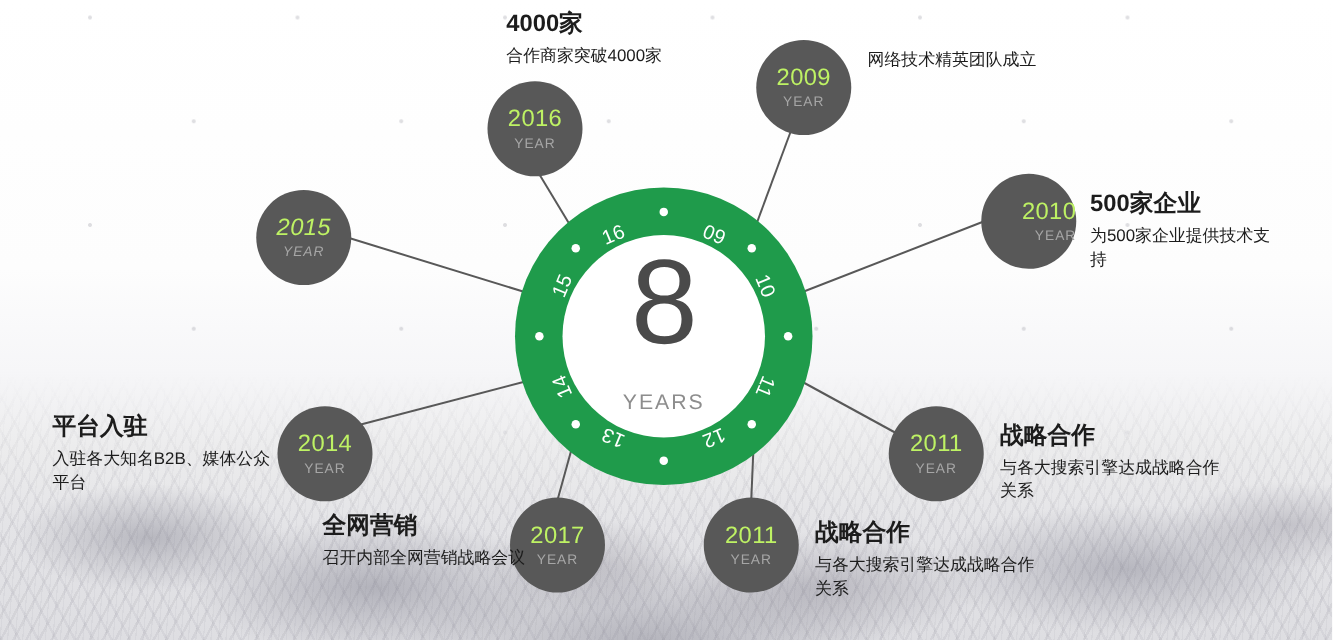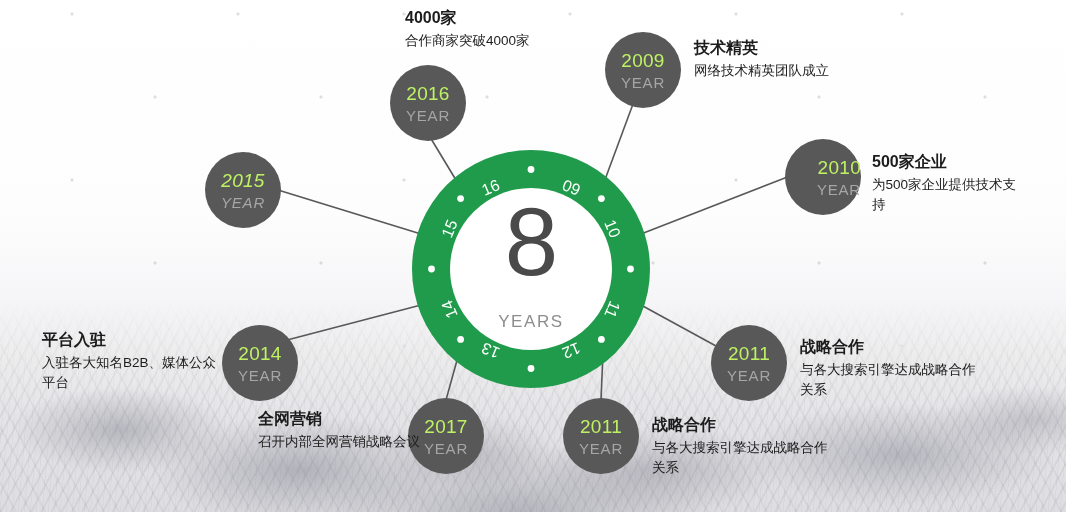--- a/index.html
+++ b/index.html
@@ -125,34 +125,34 @@
     align-items: center;
     justify-content: center;
   }
   .node-year {
     font-size: 19px;
     color: #bef264;
     line-height: 1;
     letter-spacing: .3px;
   }
   .node-sub {
-    font-size: 15px;
+    font-size: 11px;
     color: #a6a6a6;
     line-height: 1;
     margin-top: 5px;
     letter-spacing: .8px;
   }
 
   
   .label {
     position: absolute;
     color: #1c1c1c;
   }
   .label-title {
-    font-size: 16px;
+    font-size: 19px;
     font-weight: bold;
     line-height: 1.25;
     margin-bottom: 3px;
     white-space: nowrap;
   }
   .label-desc {
     font-size: 13.5px;
     line-height: 1.45;
     color: #1c1c1c;
   }
@@ -251,21 +251,20 @@
     <span class="node-year">2015</span>
     <span class="node-sub">YEAR</span>
   </div>
 
   <div class="label" style="left:405px; top:8px; width:210px;">
     <div class="label-title">4000家</div>
     <div class="label-desc">合作商家突破4000家</div>
   </div>
 
   <div class="label" style="left:694px; top:38px; width:220px;">
-    <div class="label-title">技术精英</div>
     <div class="label-desc">网络技术精英团队成立</div>
   </div>
 
   <div class="label" style="left:872px; top:152px; width:152px;">
     <div class="label-title">500家企业</div>
     <div class="label-desc">为500家企业提供技术支持</div>
   </div>
 
   <div class="label" style="left:800px; top:337px; width:180px;">
     <div class="label-title">战略合作</div>

